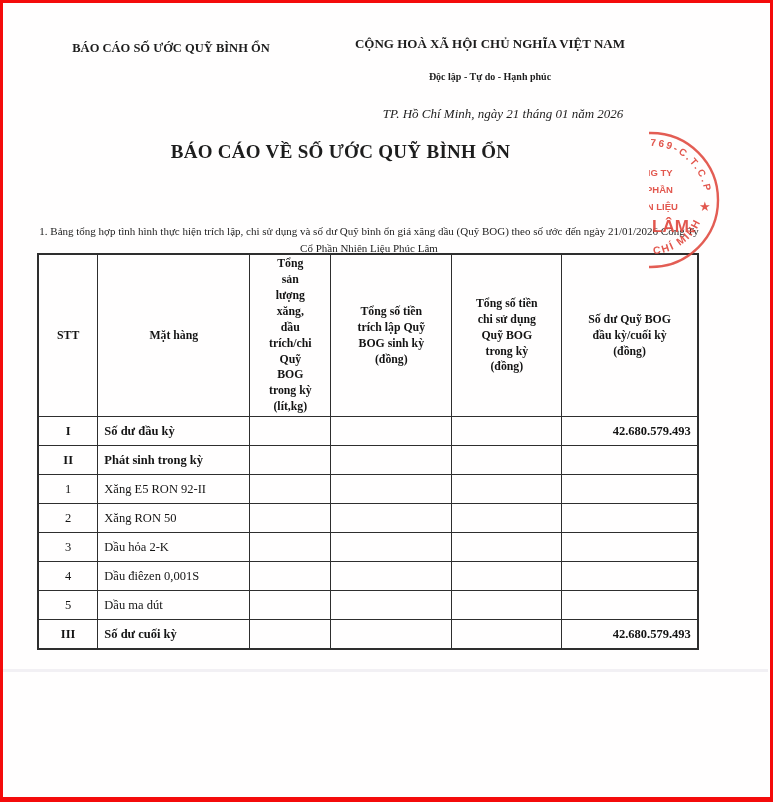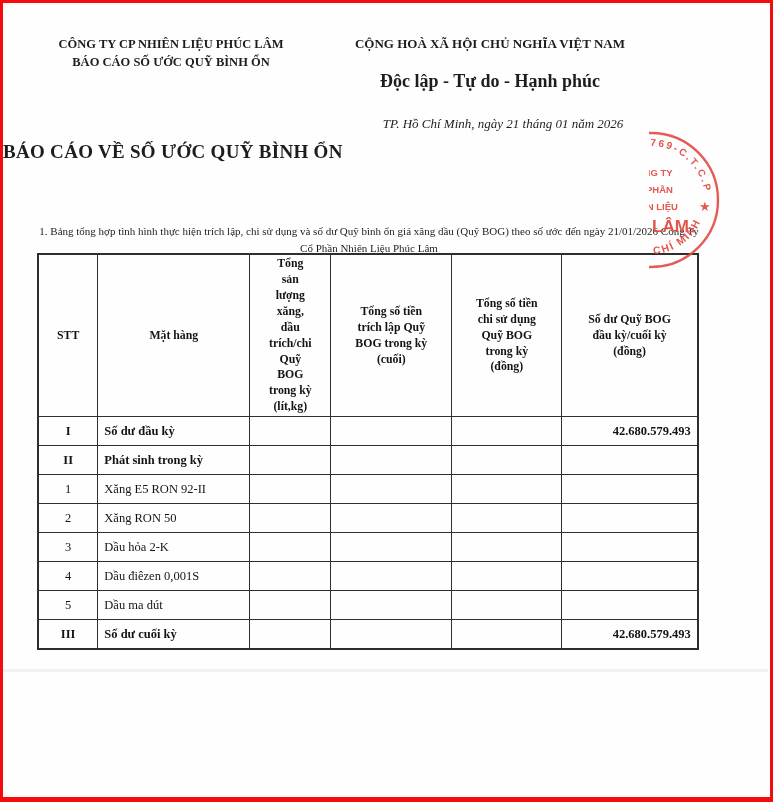--- a/index.html
+++ b/index.html
@@ -17,25 +17,25 @@
   .hdr-left{
     position:absolute;left:43px;top:34px;width:250px;
     text-align:center;font-weight:bold;font-size:12.5px;line-height:14px;
   }
   .hdr-left .line2{margin-top:4px;}
   .hdr-right{
     position:absolute;left:337px;top:34px;width:300px;
     text-align:center;
   }
   .nat-title{font-weight:bold;font-size:13px;line-height:14px;}
-  .nat-motto{font-weight:bold;font-size:18px;margin-top:20px;}
+  .nat-motto{font-weight:bold;font-size:10px;margin-top:20px;}
   .place-date{font-style:italic;font-size:13px;margin-top:24px;padding-left:26px;}
   .doc-title{
     position:absolute;left:0;top:138px;width:675px;
-    font-weight:bold;font-size:19px;letter-spacing:.3px;
+    text-align:center;font-weight:bold;font-size:19px;letter-spacing:.3px;
   }
   .intro{
     position:absolute;left:36px;top:220px;width:660px;
     text-align:center;font-size:11px;line-height:16.5px;
   }
   table.bog{
     position:absolute;left:34px;top:250px;
     border-collapse:collapse;table-layout:fixed;
     border:2px solid #2e2e2e;
     font-size:12.5px;color:#141414;
@@ -60,21 +60,20 @@
     position:absolute;left:0;top:666px;width:765px;height:3px;
     background:#f2f0f4;
   }
 </style>
 </head>
 <body>
 
 <div class="page">
 
   <div class="hdr-left">
-    <div class="line1">CÔNG TY CP NHIÊN LIỆU PHÚC LÂM</div>
     <div class="line2">BÁO CÁO SỐ ƯỚC QUỸ BÌNH ỔN</div>
   </div>
 
   <div class="hdr-right">
     <div class="nat-title">CỘNG HOÀ XÃ HỘI CHỦ NGHĨA VIỆT NAM</div>
     <div class="nat-motto">Độc lập - Tự do - Hạnh phúc</div>
     <div class="place-date">TP. Hồ Chí Minh, ngày 21 tháng 01 năm 2026</div>
   </div>
 
   <div class="doc-title">BÁO CÁO VỀ SỐ ƯỚC QUỸ BÌNH ỔN</div>
@@ -88,21 +87,21 @@
         <col style="width:81px">
       <col style="width:121px">
         <col style="width:110px">
         <col style="width:136px">
     </colgroup>
     <thead>
       <tr>
         <th>STT</th>
         <th>Mặt hàng</th>
         <th>Tổng sản lượng xăng, dầu trích/chi Quỹ BOG trong kỳ (lít,kg)</th>
-        <th>Tổng số tiền trích lập Quỹ BOG trong kỳ (cuối)</th>
+        <th>Tổng số tiền trích lập Quỹ BOG sinh kỳ (đồng)</th>
         <th>Tổng số tiền chi sử dụng Quỹ BOG trong kỳ (đồng)</th>
         <th>Số dư Quỹ BOG đầu kỳ/cuối kỳ (đồng)</th>
       </tr>
     </thead>
     <tbody>
       <tr class="bold-row">
         <td class="c-stt">I</td>
         <td class="c-item">Số dư đầu kỳ</td>
         <td></td>
         <td></td>

